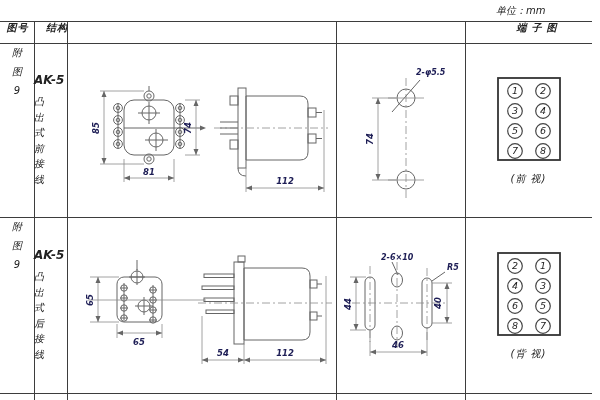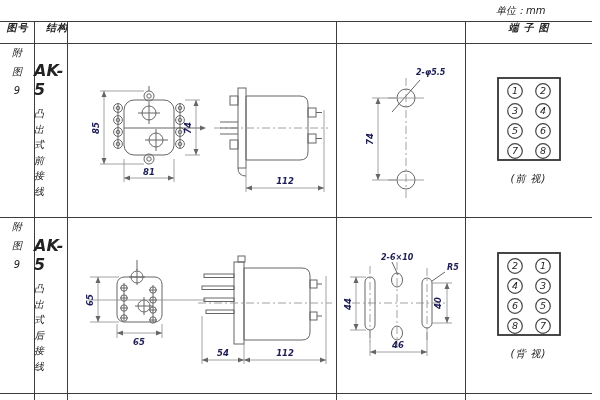--- a/index.html
+++ b/index.html
@@ -5,25 +5,25 @@
   html,body{margin:0;padding:0;background:#fff;}
   .page{position:relative;width:600px;height:400px;background:#fff;overflow:hidden;
         font-family:"DejaVu Sans",sans-serif;color:#222;font-style:italic;}
   .abs{position:absolute;}
   .hline{position:absolute;left:0;width:592px;height:1px;background:#3d3d3d;}
   .vline{position:absolute;width:1px;background:#3d3d3d;top:21px;height:379px;}
   .unit{position:absolute;top:4px;left:496px;font-size:10px;color:#222;}
   .cell{position:absolute;display:flex;align-items:flex-start;justify-content:center;}
   .hdr{font-size:10px;font-weight:600;color:#222;}
   .ls9{letter-spacing:9px;text-indent:9px;}
-  .ls5{letter-spacing:5px;text-indent:5px;}
+  .ls5{letter-spacing:5px;text-indent:5px;margin-left:8px;}
   .ls1{letter-spacing:1px;text-indent:1px;}
   .figno{font-size:10px;line-height:1.9;white-space:pre-line;text-align:center;}
   .structcell{flex-direction:column;gap:7px;}
-  .model{font-size:16px;font-weight:700;}
+  .model{font-size:12px;font-weight:700;}
   .mounttxt{font-size:10px;line-height:1.55;white-space:pre-line;text-align:center;}
   .termblock{position:absolute;display:flex;flex-direction:column;align-items:center;
              justify-content:center;gap:6px;}
   .viewlabel{font-size:10px;letter-spacing:1px;color:#222;}
   svg{display:block;}
   svg .ln{stroke:#666;fill:none;stroke-width:1;}
   svg .thin{stroke:#8a8a8a;fill:none;stroke-width:0.8;}
   svg .cl{stroke:#8a8a8a;fill:none;stroke-width:0.8;stroke-dasharray:8 3 2 3;}
   svg .ar{fill:#666;stroke:none;}
   svg .dim{font-family:"DejaVu Sans",sans-serif;font-size:8.5px;font-weight:600;

